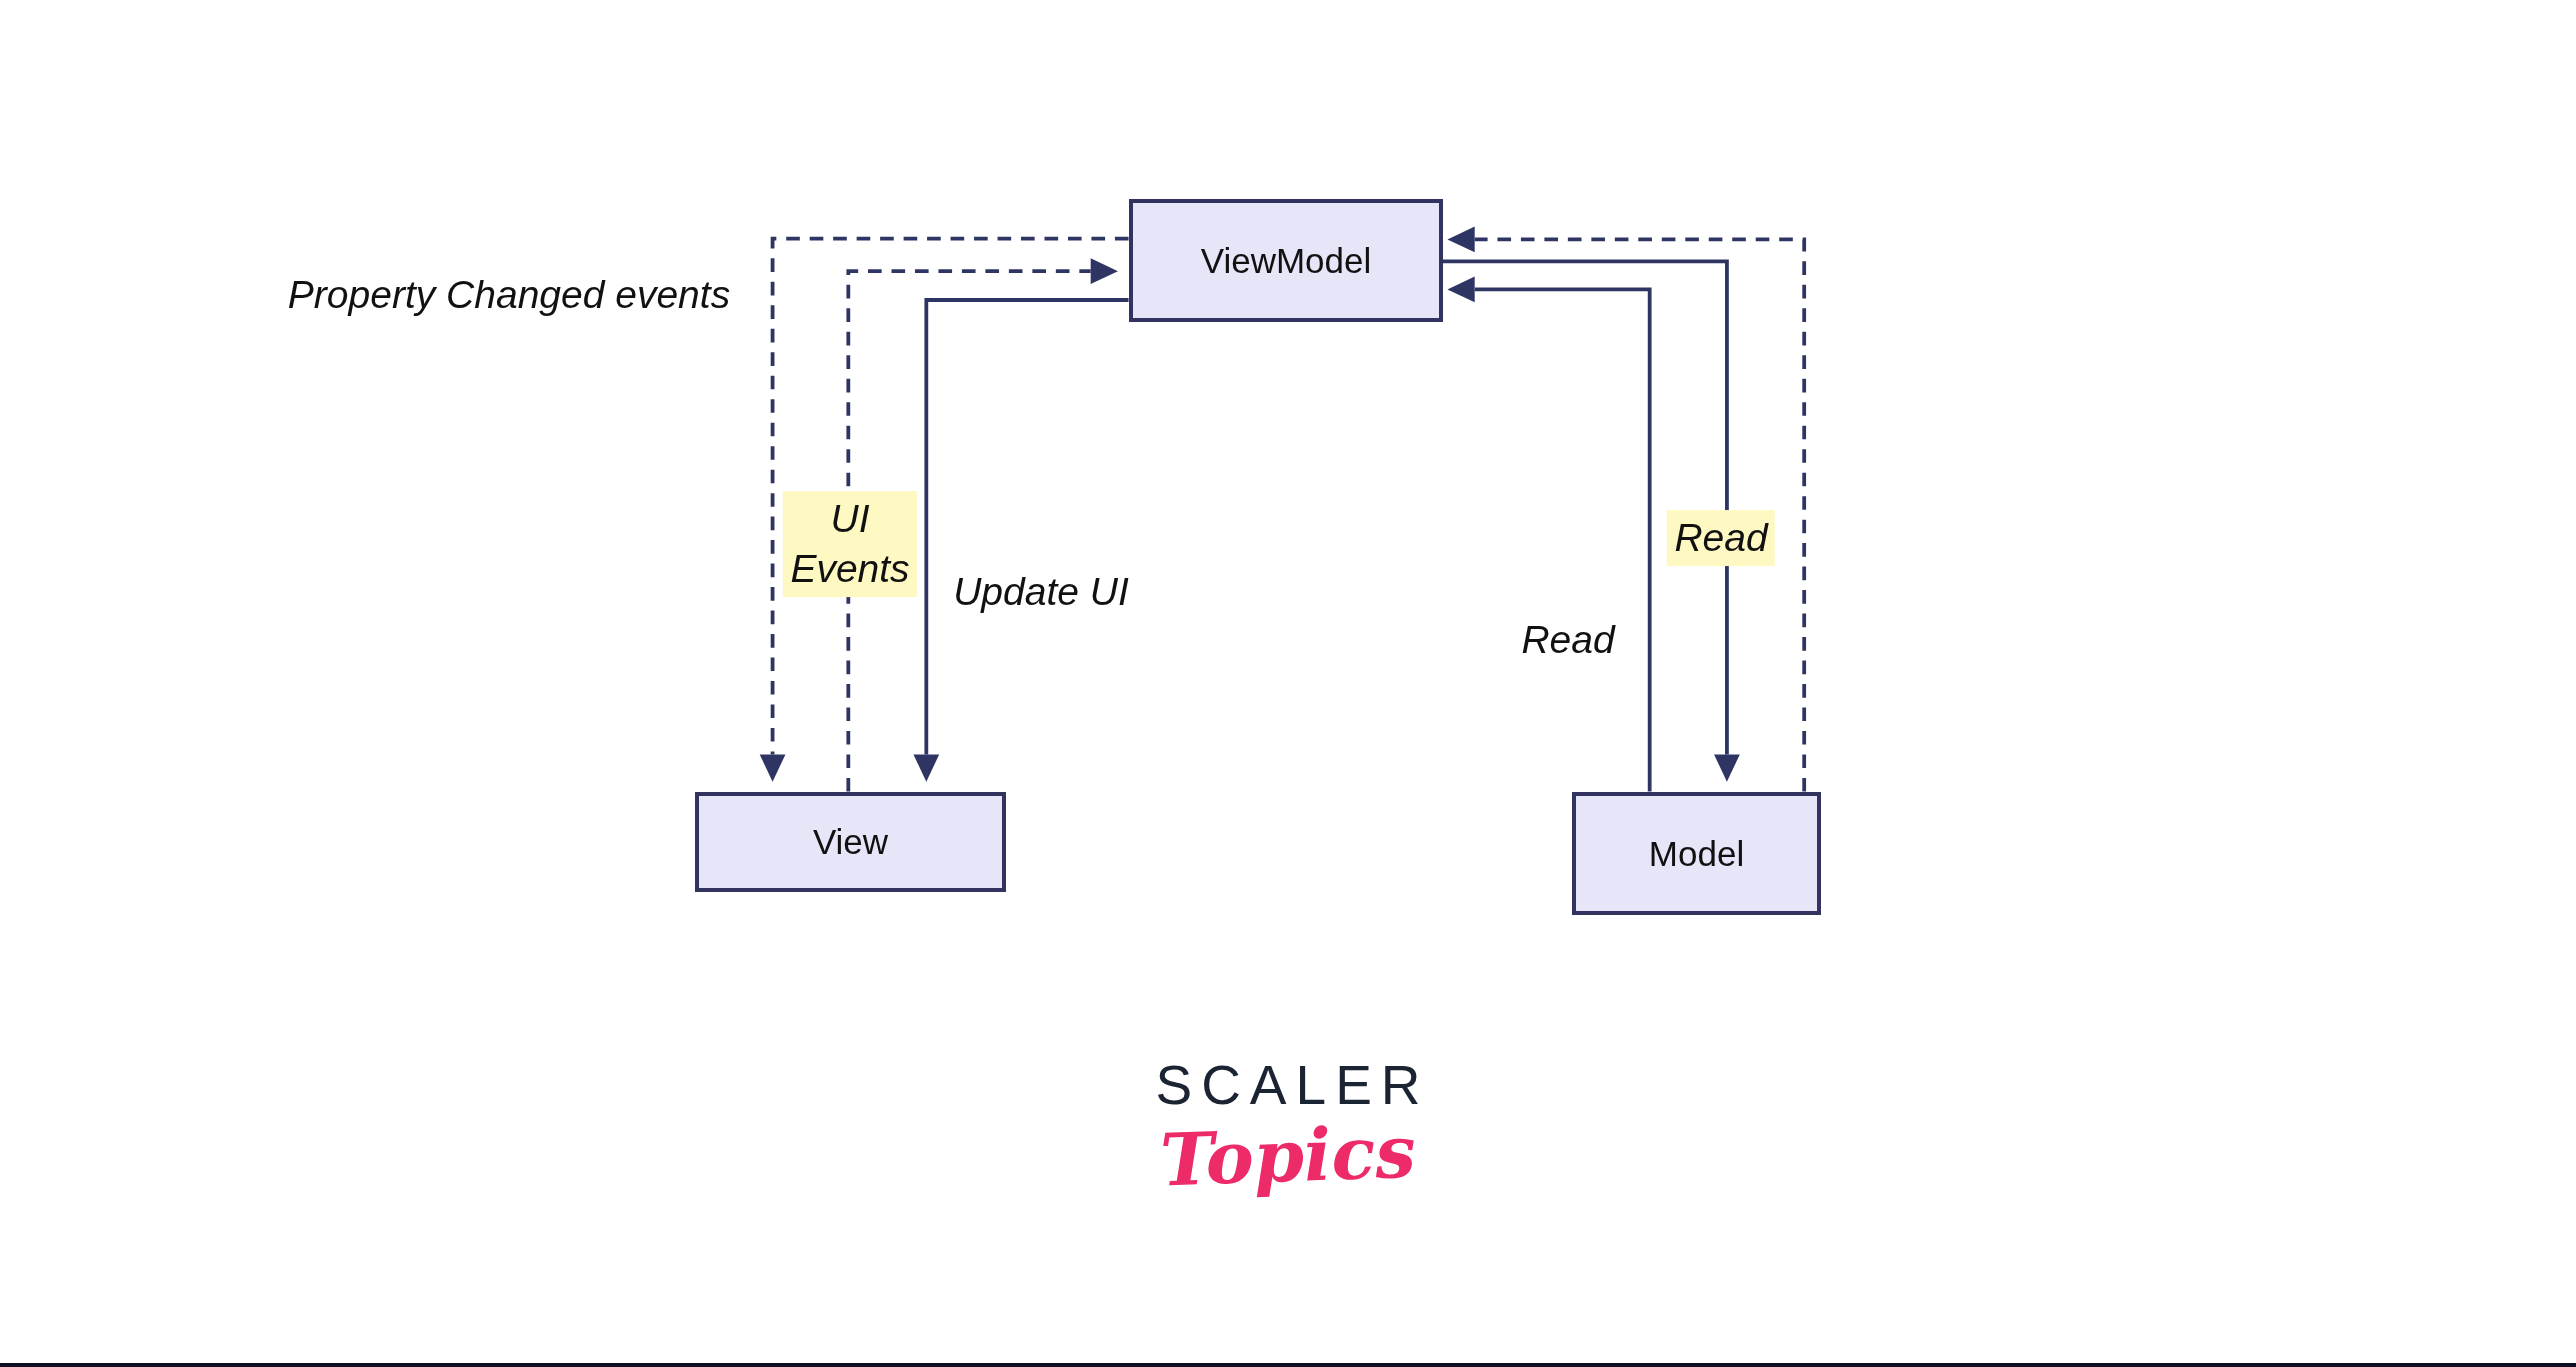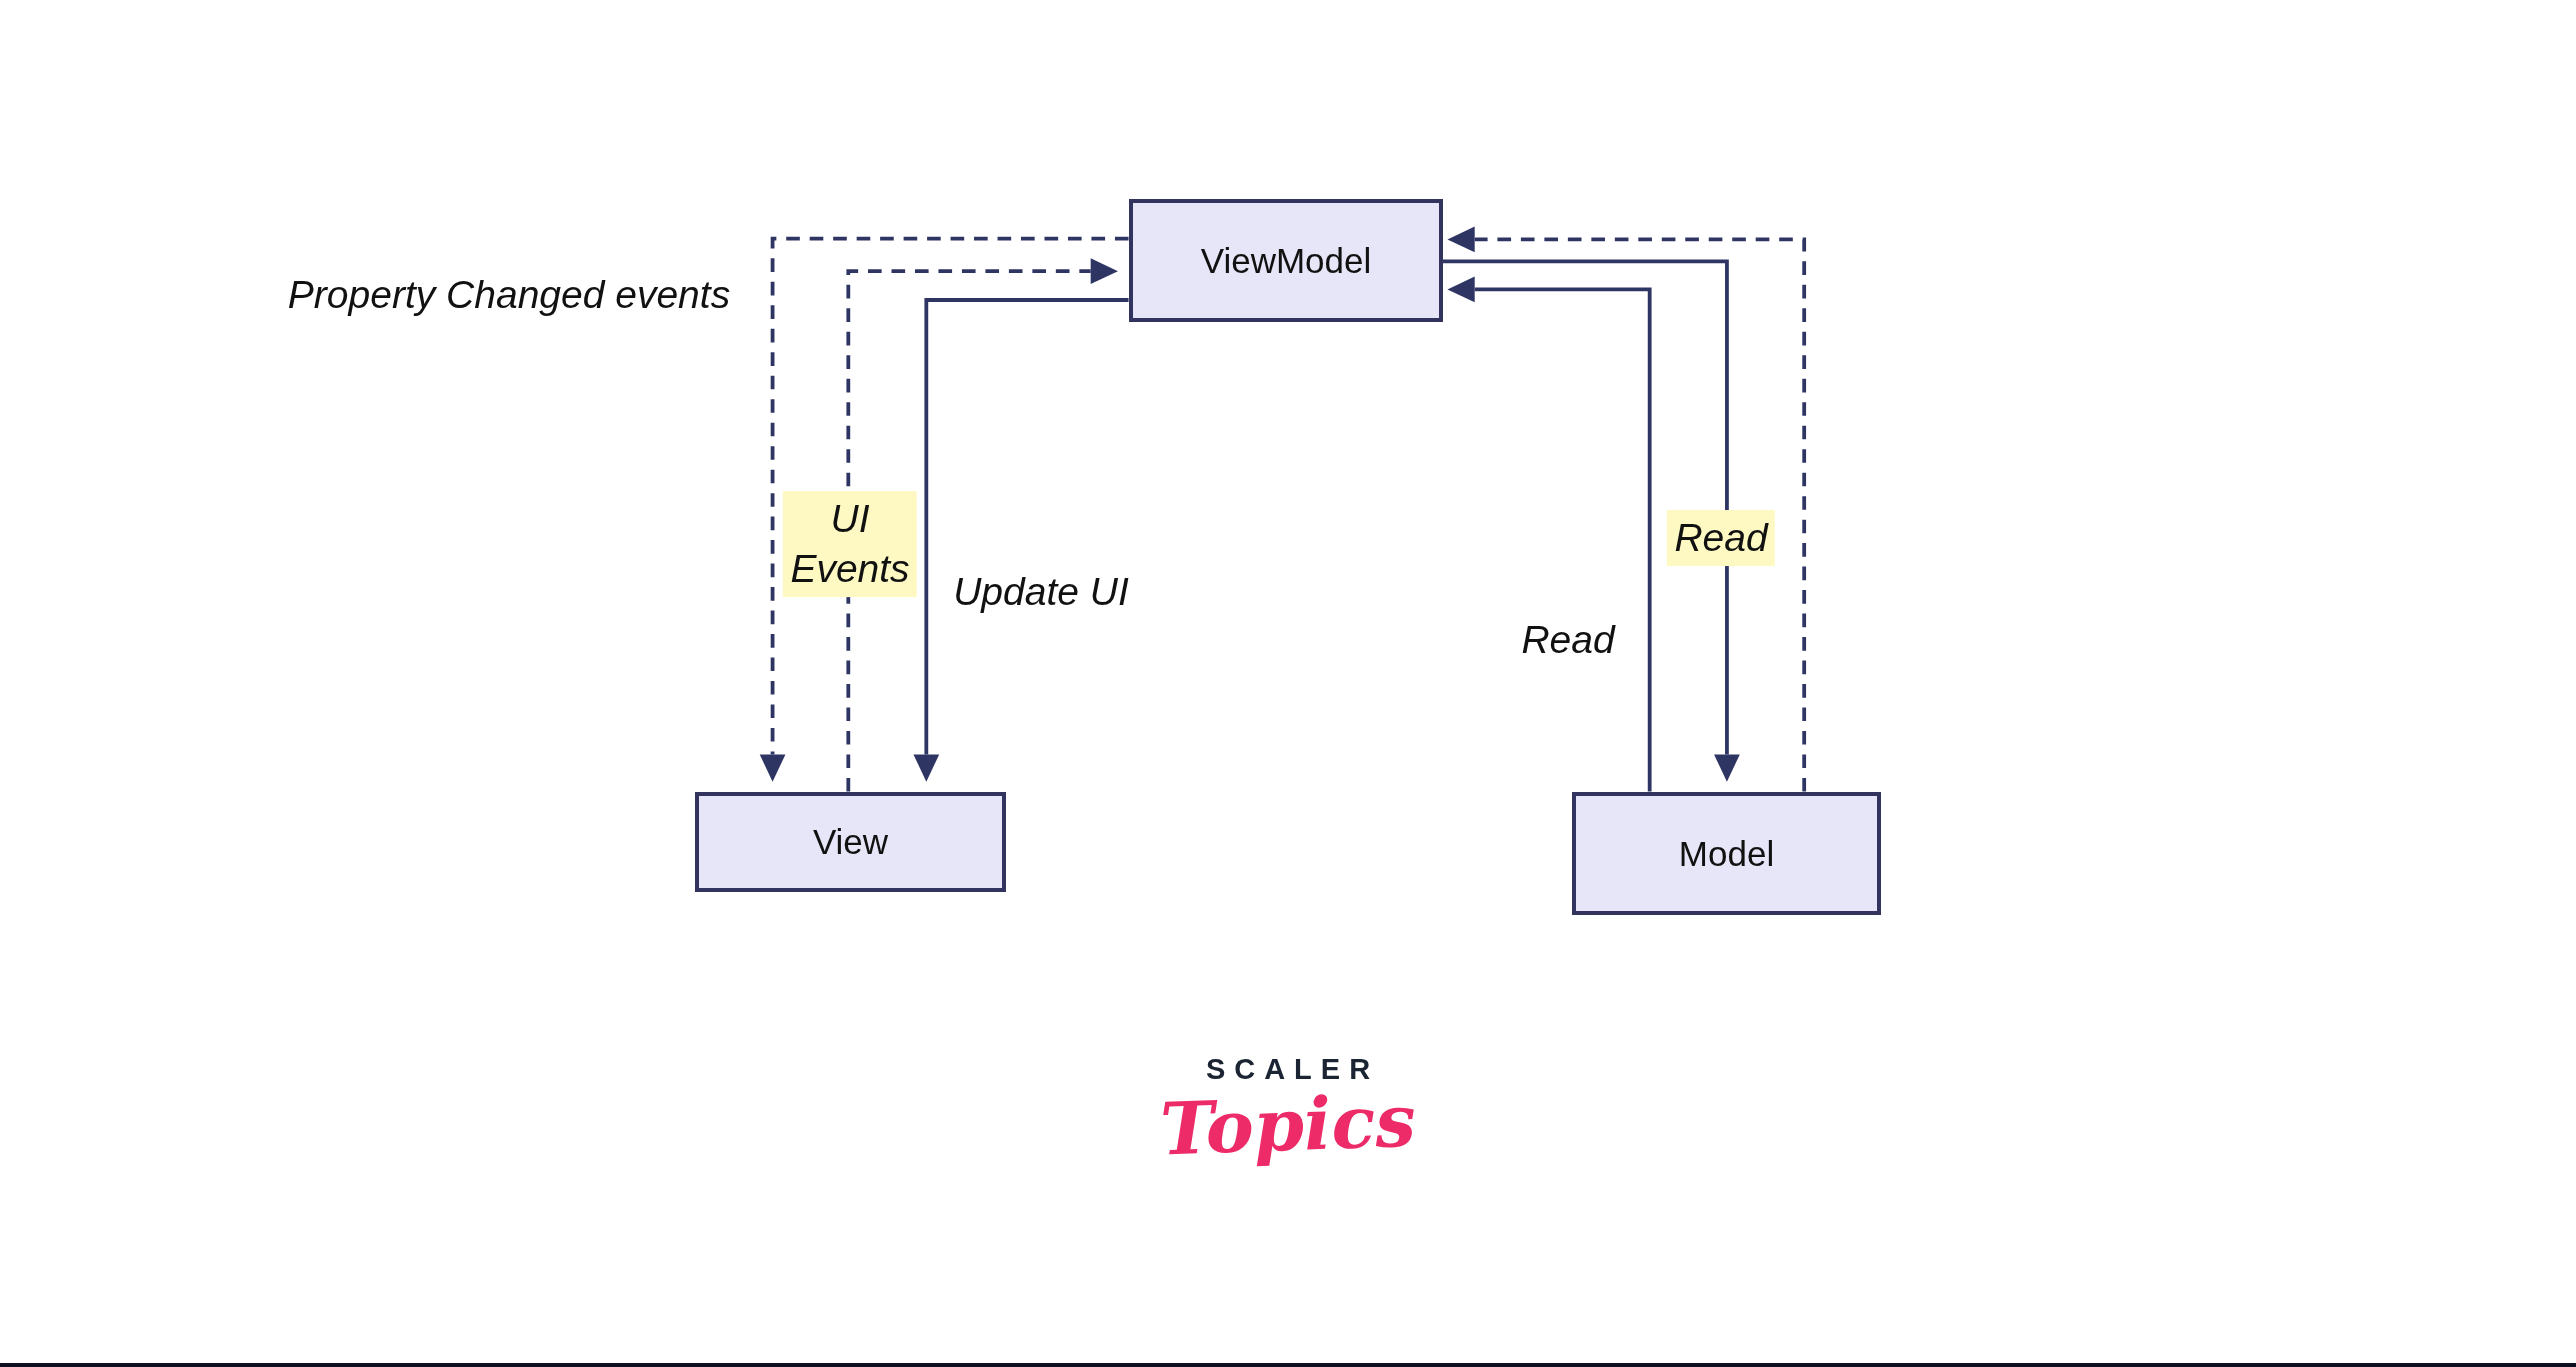--- a/index.html
+++ b/index.html
@@ -26,21 +26,21 @@
   .node{
     position:absolute;
     box-sizing:border-box;
     background:var(--node-fill);
     border:4.5px solid var(--node-border);
     display:flex;align-items:center;justify-content:center;
     font-size:35px;color:#111111;
   }
   .node-viewmodel{left:1129px;top:199px;width:314px;height:123px;}
   .node-view{left:695px;top:792px;width:311px;height:100px;}
-  .node-model{left:1572px;top:792px;width:309px;height:123px;}
+  .node-model{left:1572px;top:792px;width:249px;height:123px;}
   .edge-label{
     position:absolute;
     transform:translate(-50%,-50%);
     font-style:italic;
     font-size:39px;
     color:var(--label-text);
     white-space:nowrap;
     text-align:center;
     line-height:1.28;
   }
@@ -50,21 +50,21 @@
   .lbl-update-ui{left:1041px;top:592px;}
   .lbl-model-change{left:2034px;top:286px;}
   .lbl-write{left:1721px;top:538px;}
   .lbl-read{left:1568px;top:640px;}
   .logo{
     position:absolute;left:1288px;top:1053px;
     transform:translateX(-50%);
     text-align:center;
   }
   .logo-brand{
-    font-size:29px;font-weight:bold;
+    font-size:55px;font-weight:normal;
     letter-spacing:9px;
     color:var(--brand-color);
     margin-left:9px; 
   }
   .logo-word{
     font-family:"DejaVu Serif", serif;
     font-style:italic;font-weight:bold;
     font-size:72px;
     color:var(--word-color);
     margin-top:-4.5px;

